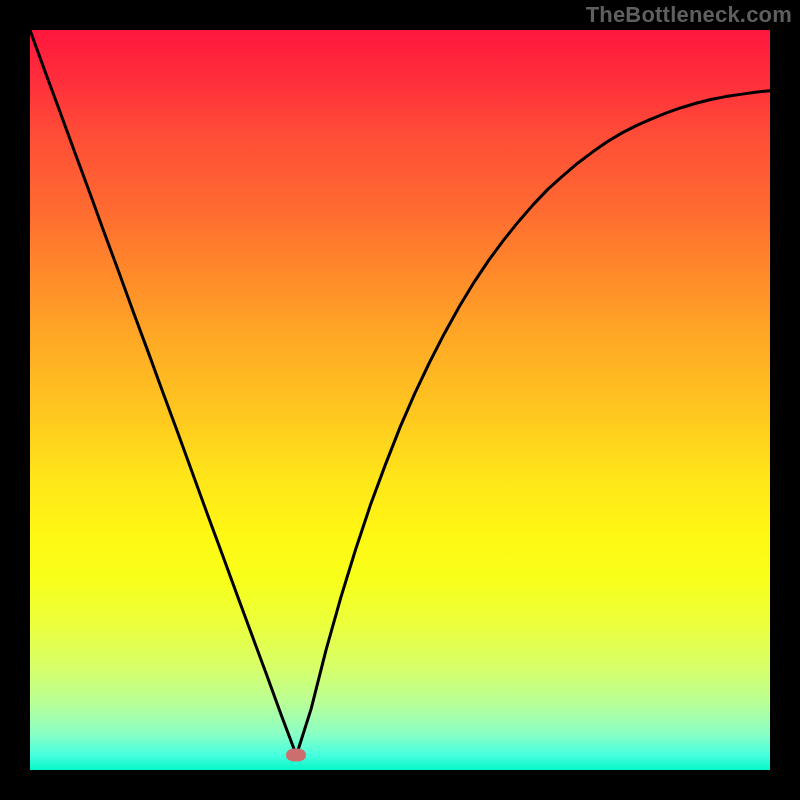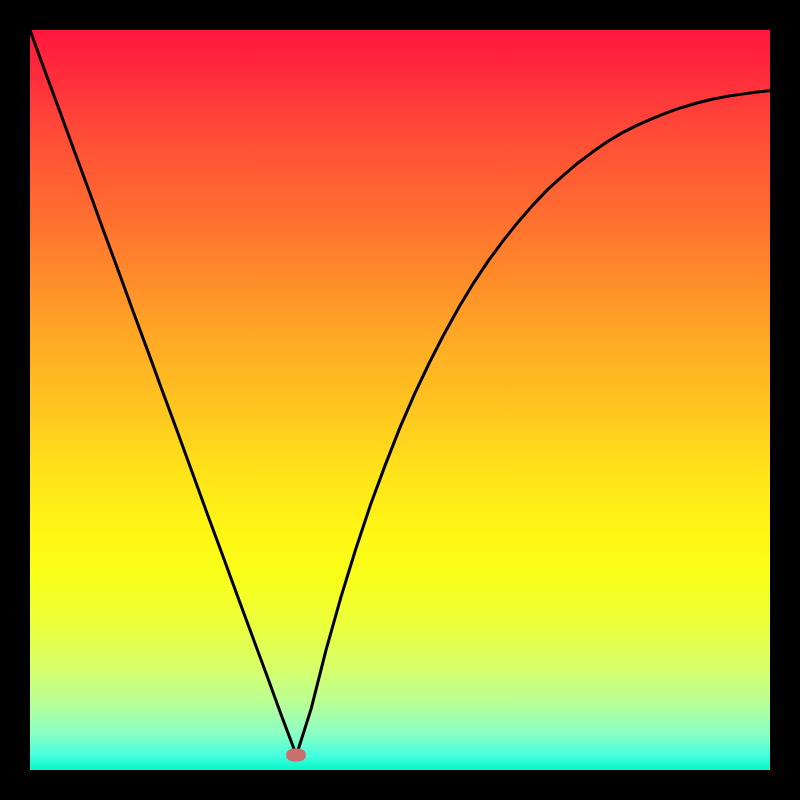--- a/index.html
+++ b/index.html
@@ -61,20 +61,21 @@
     height: 13px;
     border-radius: 8px / 6px;
     background: #cb6e6e;
     transform: translate(-50%, -50%);
   }
 </style>
 </head>
 <body>
 <div class="frame">
 
+  <div class="watermark">TheBottleneck.com</div>
 
   <div class="plot">
     <div class="gradient"></div>
     <svg class="curve" viewBox="0 0 740 740" preserveAspectRatio="none">
       <path id="curve-path" fill="none" stroke="#000" stroke-width="3" stroke-linejoin="round" stroke-linecap="round" d="M0.00 0.00 L14.80 40.70 L29.60 80.66 L44.40 121.36 L59.20 161.32 L74.00 202.02 L88.80 241.98 L103.60 282.68 L118.40 322.64 L133.20 363.34 L148.00 403.30 L162.80 444.00 L177.60 484.70 L192.40 524.66 L207.20 565.36 L222.00 605.32 L236.80 645.28 L251.60 685.98 L266.40 725.20 L281.20 678.58 L296.00 620.12 L310.80 567.58 L325.60 519.48 L340.40 475.08 L355.20 435.12 L370.00 397.38 L384.80 363.34 L399.60 332.26 L414.40 303.40 L429.20 276.76 L444.00 252.34 L458.80 230.14 L473.60 210.16 L488.40 191.66 L503.20 174.64 L518.00 159.10 L532.80 145.78 L547.60 133.20 L562.40 122.10 L577.20 111.74 L592.00 102.86 L606.80 95.46 L621.60 88.80 L636.40 82.88 L651.20 77.70 L666.00 73.26 L680.80 69.56 L695.60 66.60 L710.40 64.38 L725.20 62.16 L740.00 60.68 "></path>
     </svg>
     <div class="min-marker" id="min-marker" style="left: 266.4px; top: 725.2px;"></div>
   </div>
 
 </div>

